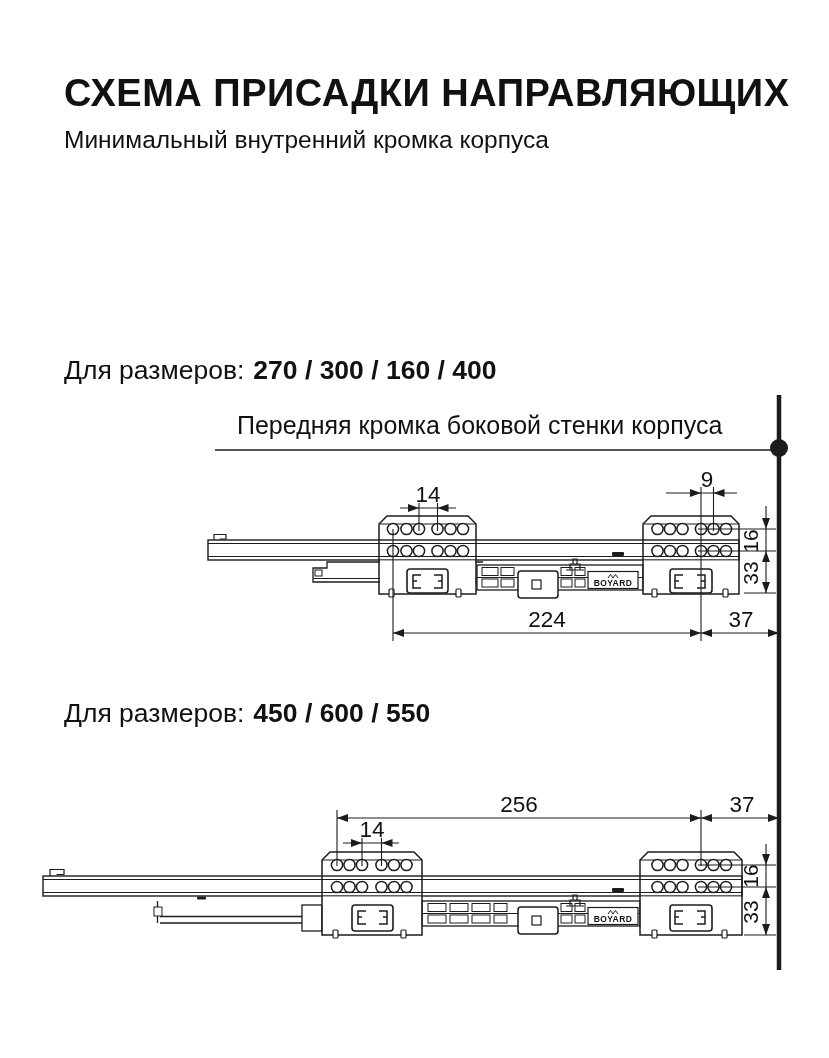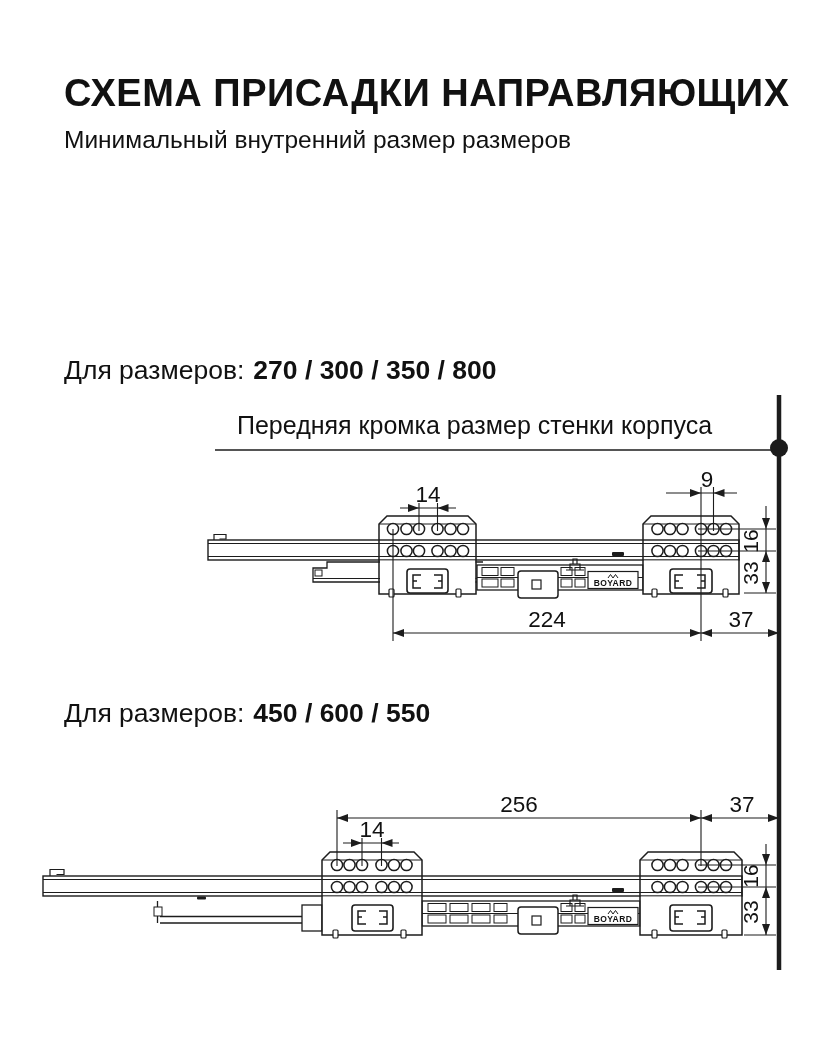--- a/index.html
+++ b/index.html
@@ -24,28 +24,28 @@
   .dimtxt{font-family:"Liberation Sans","DejaVu Sans",sans-serif;font-size:22.5px;fill:#111;text-anchor:middle;}
   .dimtxt-r{font-family:"Liberation Sans","DejaVu Sans",sans-serif;font-size:21px;fill:#111;text-anchor:middle;}
   .brandtxt{font-family:"Liberation Sans","DejaVu Sans",sans-serif;font-size:8.5px;font-weight:700;letter-spacing:.4px;fill:#111;text-anchor:middle;}
 </style>
 </head>
 <body>
 
 <div class="abs title">СХЕМА ПРИСАДКИ НАПРАВЛЯЮЩИХ</div>
 
 <div class="abs intro">
-  <div>Минимальный внутренний размер размеров</div>
+  <div>Минимальный внутренний кромка корпуса</div>
 </div>
 
 <div id="size-row-1" class="abs size-row">
-  <span>Для размеров:</span><span class="sizes">270 / 300 / 350 / 800</span>
+  <span>Для размеров:</span><span class="sizes">270 / 300 / 160 / 400</span>
 </div>
 
-<div class="abs edge-label">Передняя кромка размер стенки корпуса</div>
+<div class="abs edge-label">Передняя кромка боковой стенки корпуса</div>
 
 <div id="size-row-2" class="abs size-row">
   <span>Для размеров:</span><span class="sizes">450 / 600 / 550</span>
 </div>
 
 <svg width="829" height="1058" viewBox="0 0 829 1058">
 
   <g>
     <rect class="ln" x="208" y="540" width="531" height="20" stroke-width="1.4"></rect>
     <path class="ln" d="M208,543.5 H739 M208,556.5 H739" stroke-width="1"></path>

